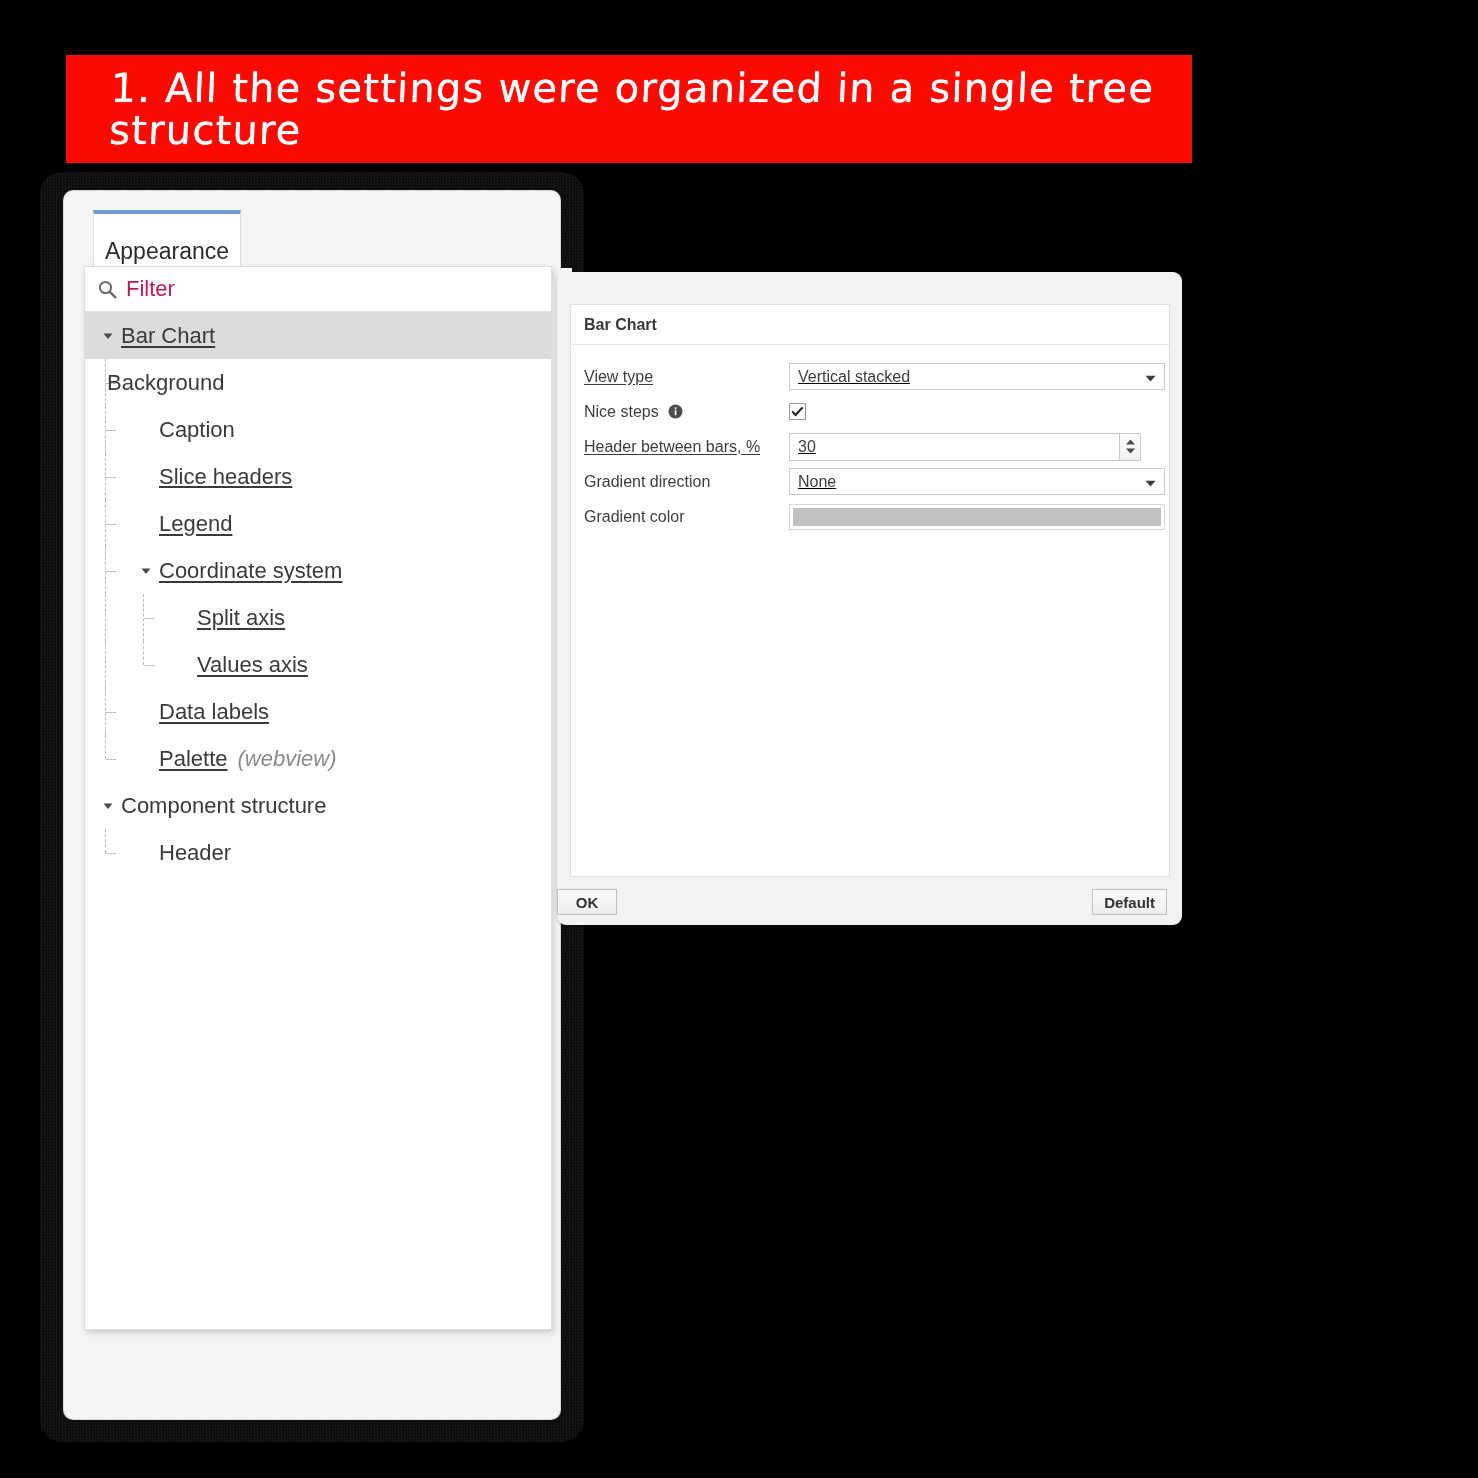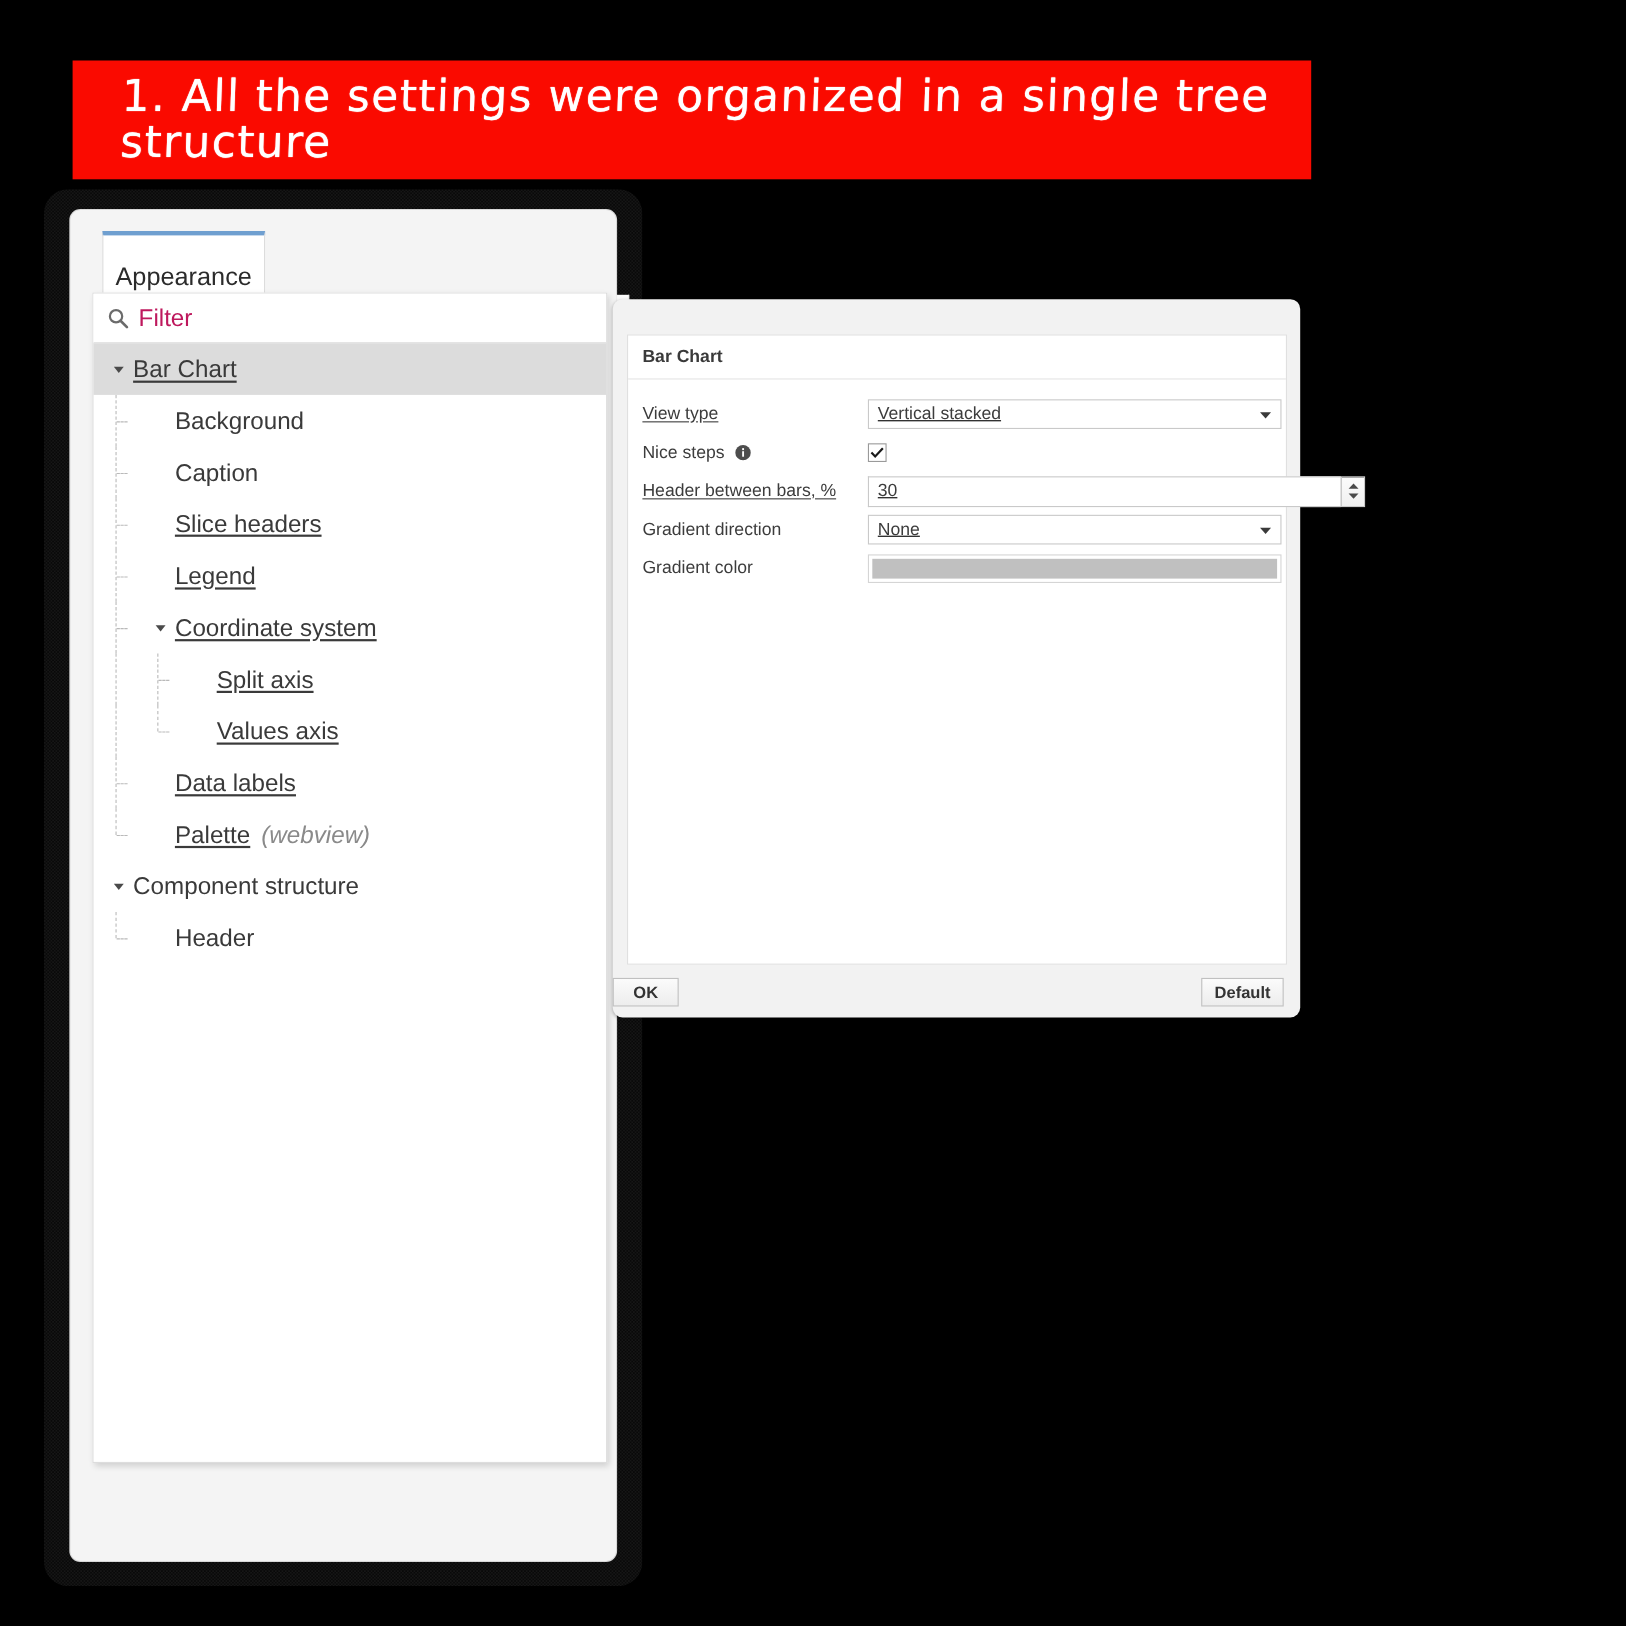--- a/index.html
+++ b/index.html
@@ -184,21 +184,21 @@
   .select-arrow {
     position: absolute; right: 8px; top: 50%; transform: translateY(-50%);
   }
   .checkbox {
     width: 17px; height: 17px;
     border: 1px solid #9a9a9a;
     background: #fff;
     display: flex; align-items: center; justify-content: center;
   }
   .spin-wrap {
-    width: 452px; height: 28px; display: flex;
+    width: 352px; height: 28px; display: flex;
   }
   .spin-input {
     flex: 1 1 auto; height: 100%;
     border: 1px solid #c9c9c9; border-right: none;
     background: #fff;
     display: flex; align-items: center;
     padding-left: 8px;
     font-size: 16px; color: #3c3c3c;
   }
   .spin-btns {
@@ -272,21 +272,21 @@
               </svg>
             </span>
             <span class="node-label link">Bar Chart</span>
           </div>
         </div>
         <div class="tree-row">
           <div class="guides" style="width: 100%;">
             <div class="vline" style="left: 20px; top: 0px; height: 47px;"></div>
             <div class="dash" style="left: 21px; top: 24px;"></div>
           </div>
-          <div class="tw" style="padding-left: 52px;">
+          <div class="tw" style="">
             <span class="twisty empty">
               <svg width="14" height="14" viewBox="0 0 14 14">
                 <path d="M2.5 4.5 L11.5 4.5 L7 10 Z" fill="#4a4a4a"></path>
               </svg>
             </span>
             <span class="node-label">Background</span>
           </div>
         </div>
         <div class="tree-row">
           <div class="guides" style="width: 100%;">

